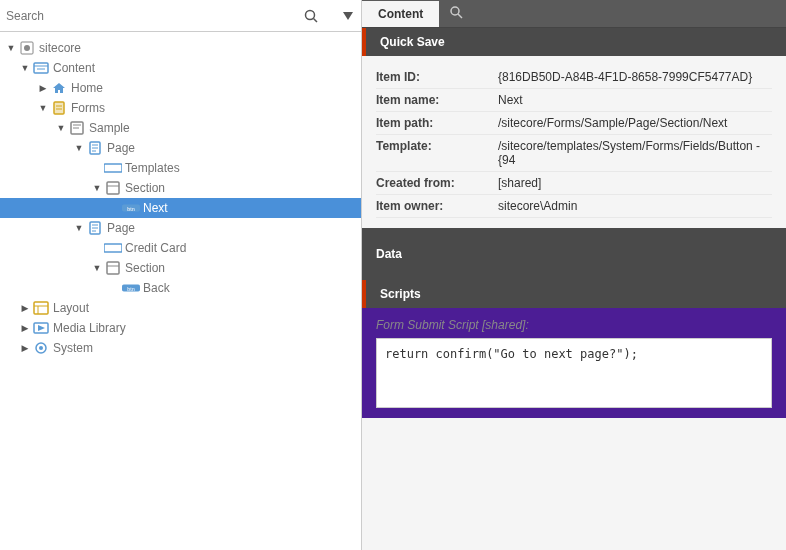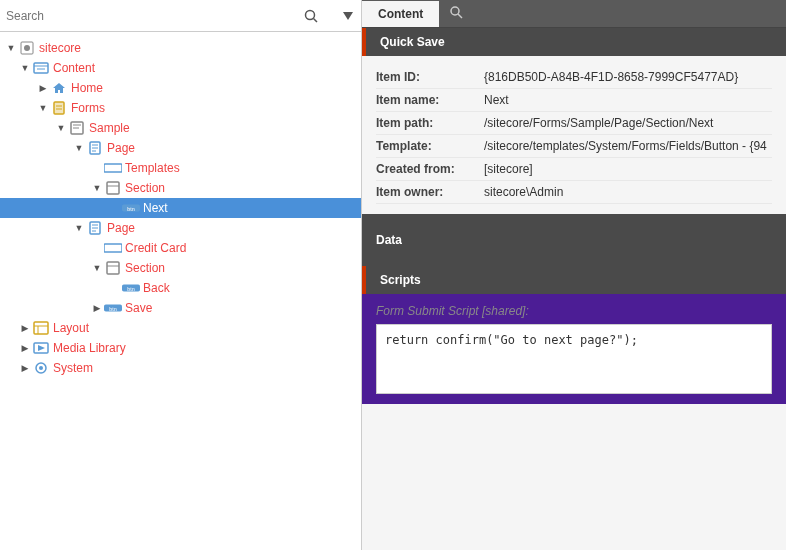--- a/index.html
+++ b/index.html
@@ -70,21 +70,21 @@
     .tree-row.selected { background: #4a90d9; color: #fff; }
     .tree-row.selected .node-label { color: #fff; }
 
     .indent { display: inline-block; }
     .expander { width: 14px; display: inline-flex; align-items: center; justify-content: center; font-size: 9px; color: #555; cursor: pointer; flex-shrink: 0; }
     .expander.leaf { visibility: hidden; }
     .expander.expanded::before { content: '▼'; }
     .expander.collapsed::before { content: '▶'; }
 
     .node-icon { width: 18px; height: 16px; display: inline-flex; align-items: center; justify-content: center; flex-shrink: 0; margin-right: 3px; }
-    .node-label { font-size: 12px; color: #ef4444; }
+    .node-label { font-size: 12px; color: #737373; }
 
     .icon-content { color: #5b9bd5; font-size: 13px; }
 
     
     .right-panel {
       flex: 1;
       display: flex;
       flex-direction: column;
       background: #f5f5f5;
       overflow: hidden;
@@ -146,21 +146,21 @@
       background: #f5f5f5;
     }
 
     .info-row {
       display: flex;
       padding: 4px 0;
       border-bottom: 1px solid #e8e8e8;
     }
 
     .info-label {
-      width: 108px;
+      width: 122px;
       font-weight: bold;
       color: #444;
       font-size: 12px;
       flex-shrink: 0;
     }
 
     .info-value {
       color: #333;
       font-size: 12px;
       word-break: break-all;
@@ -394,33 +394,20 @@
                       <svg width="20" height="10" viewBox="0 0 20 10">
                           <rect x="0" y="1" width="20" height="8" rx="2" fill="#5b9bd5"></rect>
                           <text x="10" y="8" text-anchor="middle" font-size="6" fill="#fff" font-family="Arial">btn</text>
                         </svg>
                     </span>
                     <span class="node-label">Back</span>
                   </div>
                 </div>
               </div>
 
-              <div class="tree-node">
-                <div class="tree-row">
-                  <span class="indent" style="width:90px"></span>
-                  <span class="expander collapsed"></span>
-                  <span class="node-icon">
-                    <svg width="20" height="10" viewBox="0 0 20 10">
-                        <rect x="0" y="1" width="20" height="8" rx="2" fill="#5b9bd5"></rect>
-                        <text x="10" y="8" text-anchor="middle" font-size="6" fill="#fff" font-family="Arial">btn</text>
-                      </svg>
-                  </span>
-                  <span class="node-label">Save</span>
-                </div>
-              </div>
             </div>
           </div>
         </div>
       </div>
 
       <div class="tree-node">
         <div class="tree-row">
           <span class="indent" style="width:18px"></span>
           <span class="expander collapsed"></span>
           <span class="node-icon">
@@ -495,21 +482,21 @@
       <div class="info-row">
         <span class="info-label">Item path:</span>
         <span class="info-value">/sitecore/Forms/Sample/Page/Section/Next</span>
       </div>
       <div class="info-row">
         <span class="info-label">Template:</span>
         <span class="info-value">/sitecore/templates/System/Forms/Fields/Button - {94</span>
       </div>
       <div class="info-row">
         <span class="info-label">Created from:</span>
-        <span class="info-value">[sitecore]</span>
+        <span class="info-value">[shared]</span>
       </div>
       <div class="info-row">
         <span class="info-label">Item owner:</span>
         <span class="info-value">sitecore\Admin</span>
       </div>
     </div>
 
     <div class="data-section-header">
       <span>Data</span>
     </div>

